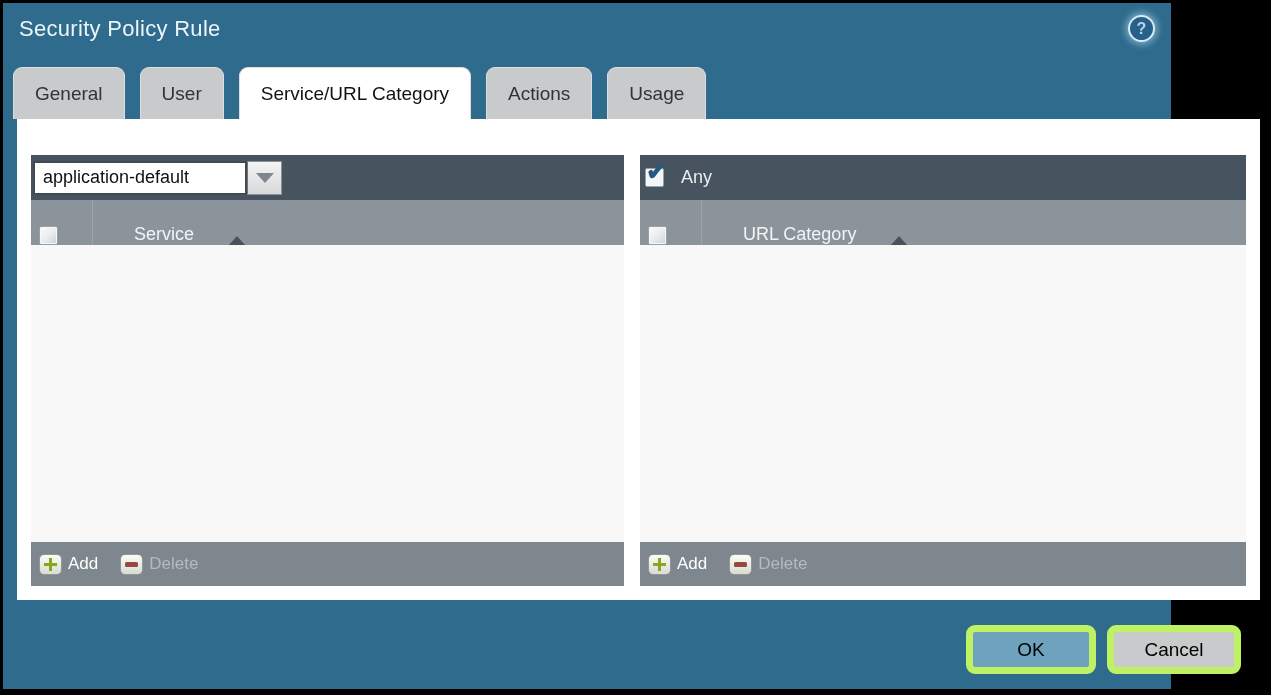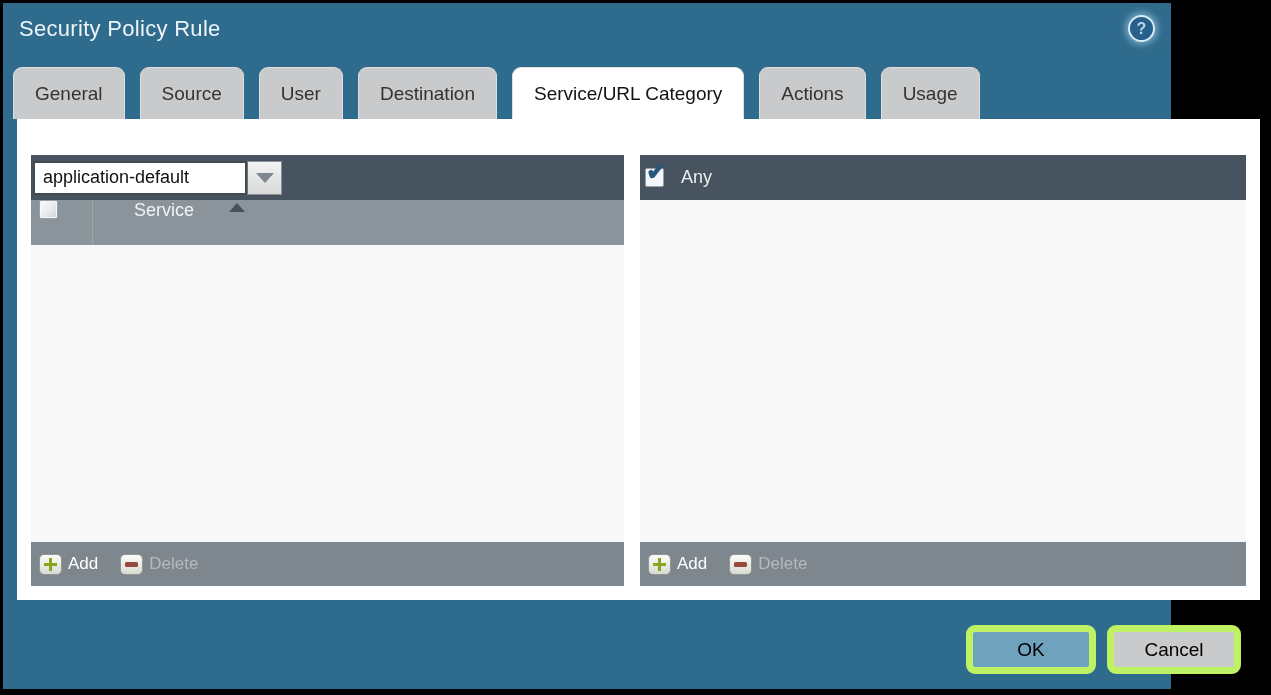--- a/index.html
+++ b/index.html
@@ -76,21 +76,21 @@
     cursor:pointer;
   }
   .checkbox.checked { background:#f2f6f8; position:relative; }
   .checkbox .check {
     position:absolute; left:0px; top:-10px;
     color:#27597d; font-size:25px; font-weight:bold; line-height:1;
   }
   .any-box { margin-left:5px; }
   .any-label { margin-left:17px; color:#e9eef1; font-size:18px; }
 
-  .grid-header { height:45px; background:#8b949b; display:flex; align-items:flex-start; flex:0 0 auto;gap:26px; }
+  .grid-header { height:45px; background:#8b949b; display:flex; align-items:flex-end; flex:0 0 auto;gap:26px; }
   .grid-header .checkbox { margin-left:8px; }
   .col-sep { width:1px; height:45px; background:#9da5ab; margin-left:8px; }
   .col-label { margin-left:15px; color:#f2f4f5; font-size:18px; }
   .sort-asc {
     width:0; height:0; margin-left:9px; margin-top:3px;
     border-left:8px solid transparent; border-right:8px solid transparent;
     border-bottom:9px solid #49525a;
   }
   .list-body { flex:1; background:#f8f8f8; }
 
@@ -122,23 +122,21 @@
 <body>
 
 <div class="dialog">
 
   <div class="title">Security Policy Rule</div>
 
   <div class="help">?</div>
 
   <div class="tabs">
     <div class="tab">General</div>
-    <div class="tab">Source</div>
     <div class="tab">User</div>
-    <div class="tab">Destination</div>
     <div class="tab active">Service/URL Category</div>
     <div class="tab">Actions</div>
     <div class="tab">Usage</div>
   </div>
 
   <div class="content">
 
     <div class="panel left">
       <div class="toolbar">
         <div class="dropdown">
@@ -171,20 +169,26 @@
       </div>
     </div>
 
     <div class="panel right">
       <div class="toolbar">
         <div class="checkbox checked any-box">
           <span class="check">✔</span>
         </div>
         <div class="any-label">Any</div>
       </div>
+      <div class="grid-header">
+        <div class="checkbox"></div>
+        <div class="col-sep"></div>
+        <div class="col-label">URL Category</div>
+        <div class="sort-asc"></div>
+      </div>
       <div class="list-body"></div>
       <div class="panel-footer">
         <div class="chip">
           <svg width="13" height="13" viewBox="0 0 13 13">
               <path d="M5 0h3v5h5v3H8v5H5V8H0V5h5z" fill="#8aa51f"></path>
             </svg>
         </div>
         <div class="btn-label add-label">Add</div>
         <div class="chip delete-chip disabled">
           <svg width="13" height="5" viewBox="0 0 13 5">

